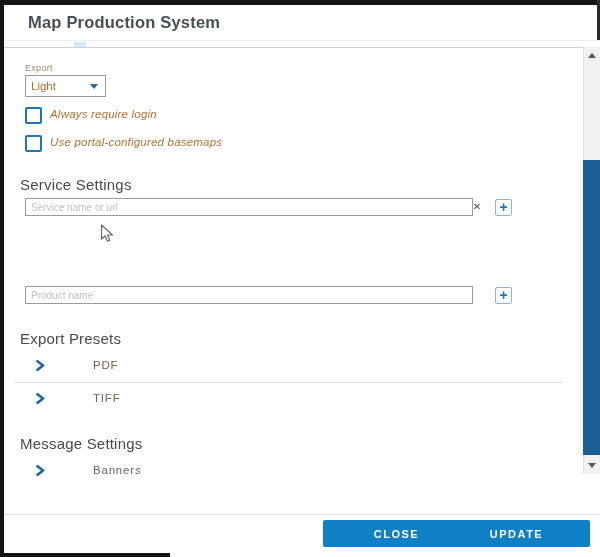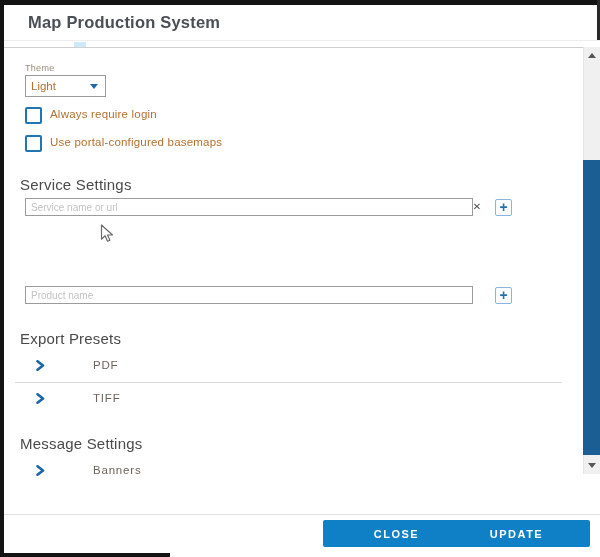--- a/index.html
+++ b/index.html
@@ -30,21 +30,21 @@
   .caret-down{
     position:absolute;right:7px;top:8px;width:0;height:0;
     border-left:4.5px solid transparent;border-right:4.5px solid transparent;
     border-top:5.5px solid #1a6bac;
   }
 
   .checkbox{
     left:25px;width:13px;height:13px;border:2px solid #2175b5;border-radius:2px;
     background:#fff;cursor:pointer;box-sizing:content-box;
   }
-  .cb-label{left:50px;font-size:11.5px;color:#b4702f;letter-spacing:.2px;}
+  .cb-label{left:50px;font-size:11.5px;color:#b4702f;letter-spacing:.2px;font-style:italic;}
 
   .section-heading{left:20px;font-size:15px;color:#4a4a4a;letter-spacing:.2px;}
 
   .text-input{
     left:25px;width:448px;height:18px;border:1px solid #9b9b9b;background:#fff;
     box-sizing:border-box;font-family:"Liberation Sans",sans-serif;
     font-size:10px;color:#555;padding:0 20px 0 5px;outline:none;
   }
   .text-input::placeholder{color:#c2c2c2;}
   .clear-x{left:470px;width:14px;height:14px;font-size:10px;color:#4d4d4d;
@@ -87,21 +87,21 @@
   <div class="abs frame-top"></div>
   <div class="abs frame-left"></div>
   <div class="abs frame-bottom-left"></div>
   <div class="abs frame-right-top"></div>
 
   <div class="abs dialog-title">Map Production System</div>
   <div class="abs header-line"></div>
   <div class="abs scroll-sliver"></div>
   <div class="abs content-top-line"></div>
 
-  <div class="abs theme-label">Theme</div>
+  <div class="abs theme-label">Export</div>
   <div class="abs theme-select">
     <span class="val">Light</span>
     <span class="caret-down"></span>
   </div>
 
   <div class="abs checkbox" style="top:107px;"></div>
   <div class="abs cb-label" style="top:108px;">Always require login</div>
 
   <div class="abs checkbox" style="top:135px;"></div>
   <div class="abs cb-label" style="top:136px;">Use portal-configured basemaps</div>

